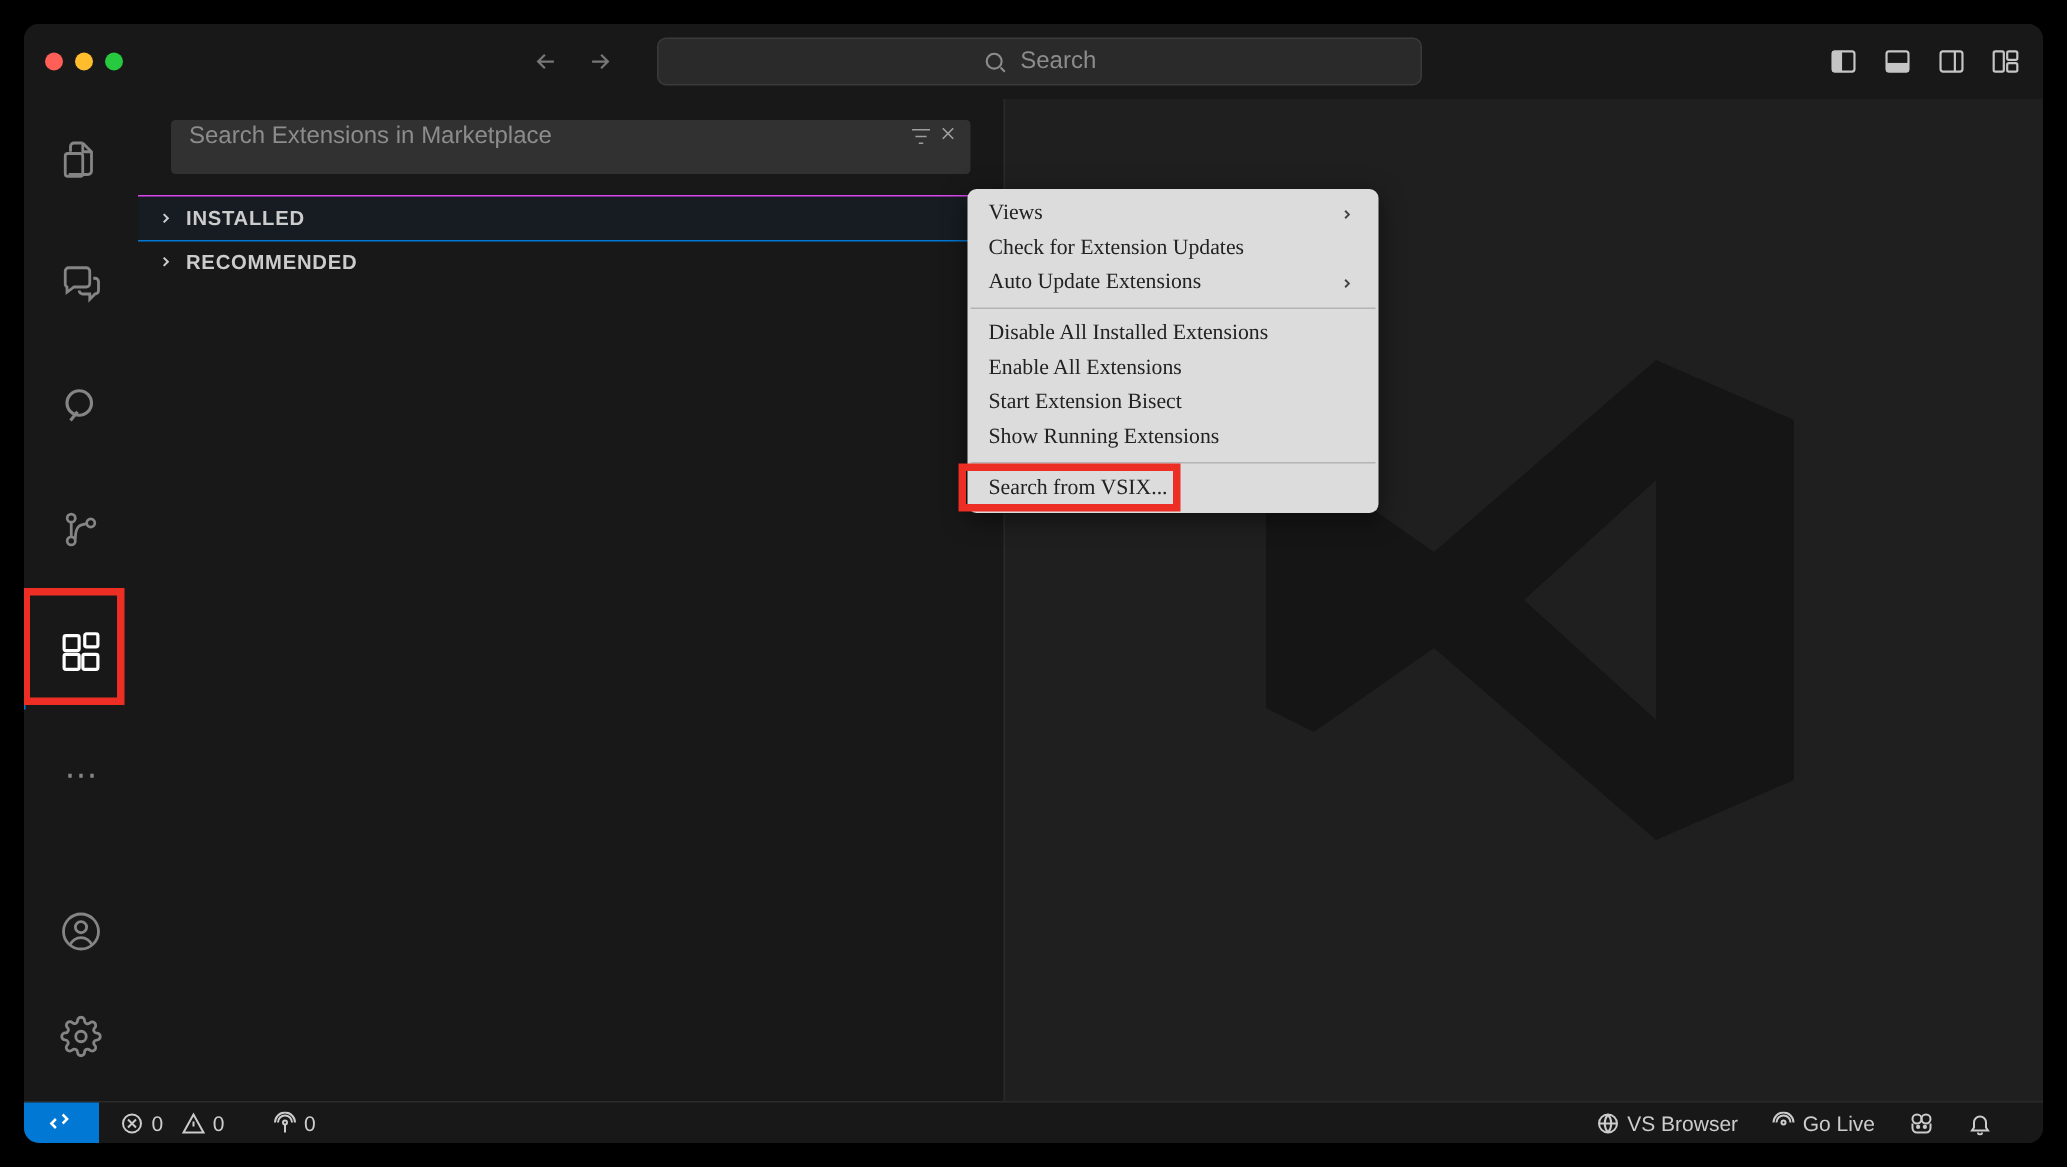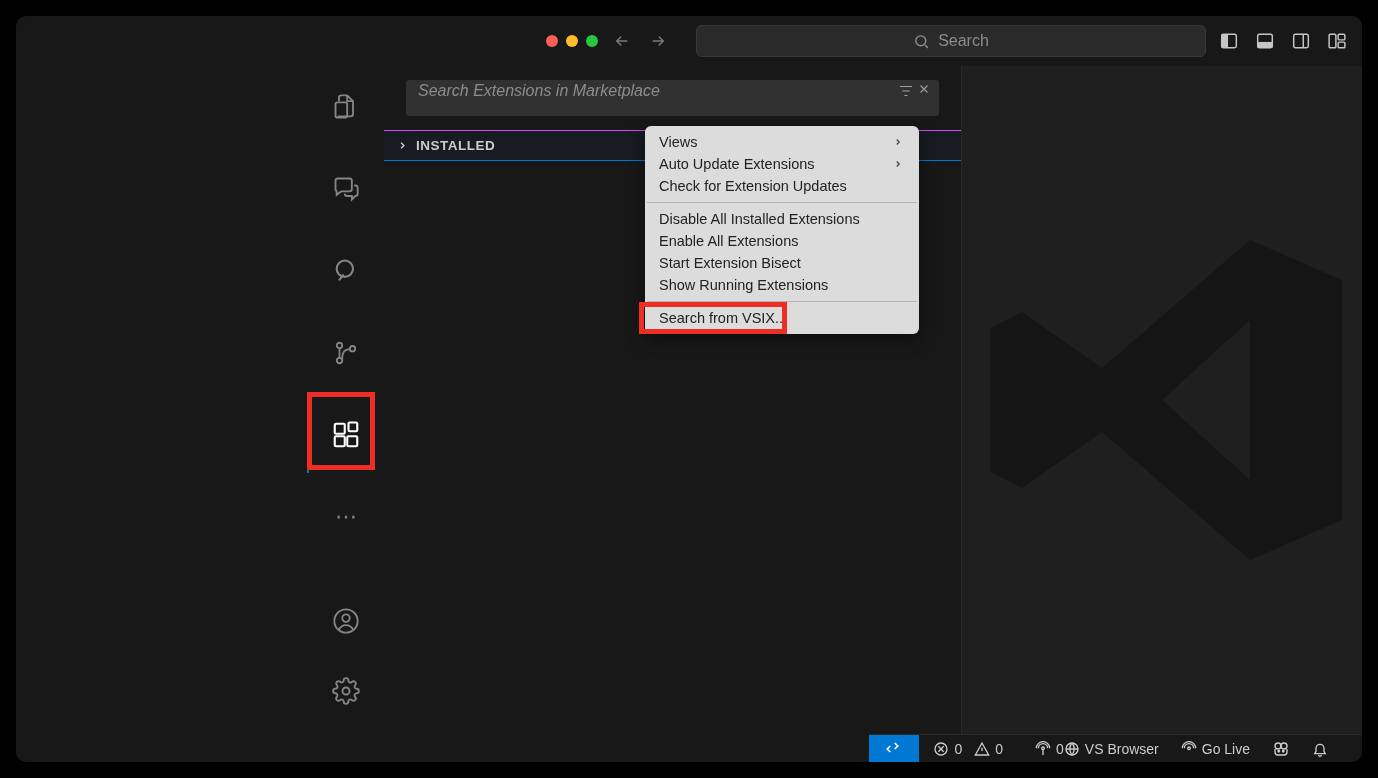--- a/index.html
+++ b/index.html
@@ -13,21 +13,20 @@
       color: #ccc;
     }
     .app {
       position: absolute;
       top: 16px; left: 16px; right: 16px; bottom: 16px;
       background: #181818;
       border-radius: 10px;
       display: flex;
       flex-direction: column;
       overflow: hidden;
-      align-items: flex-end;
     }
 
     
     .titlebar {
       height: 50px;
       display: flex;
       align-items: center;
       padding: 0 14px;
       background: #181818;
       gap: 12px;
@@ -112,21 +111,20 @@
     .sidebar-hdr-actions { display:flex; gap:12px; align-items:center;}
     .search-ext {
       margin: 14px 22px 14px 22px;
       background: #313131;
       border-radius: 3px;
       height: 36px;
       display:flex; align-items:center;
       padding:0 8px 15px 12px;
       color:#8c8c8c;
       font-size: 16px;
-      font-style: italic;
     }
     .search-ext .trail { margin-left:auto; display:flex; gap:2px; color:#9e9e9e;}
     .section-hdr {
       display:flex; align-items:center; gap:6px;
       padding: 6px 10px;
       font-size: 13.5px; font-weight: 700;
       letter-spacing: .5px;
       color:#ccc;
     }
     .section-hdr .chevron { width:16px; display:flex; justify-content:center; color:#ccc; }
@@ -158,20 +156,21 @@
       border-radius: 6px;
       color: #222;
       font-size: 14.5px;
       padding: 5px 0;
       box-shadow: 0 4px 16px rgba(0,0,0,0.5);
       z-index: 50;
     }
     .ctx-item {
       display:flex; align-items:center; justify-content:space-between;
       padding: 3px 16px 3px 14px;
+      font-family: Liberation Serif, serif;
     }
     .ctx-sep { height: 1px; background:#b4b4b4; margin: 5px 2px; }
     .ctx-chevron { color:#444; }
 
     
     .statusbar {
       height: 28px;
       background: #181818;
       border-top: 1px solid #2a2a2a;
       display:flex; align-items:center;
@@ -330,20 +329,28 @@
         </div>
       </div>
       <div class="section-hdr section-installed">
         <span class="chevron">
           <svg width="11" height="11" viewBox="0 0 24 24" fill="none" stroke="currentColor" stroke-width="3">
               <path d="M9 6l6 6-6 6"></path>
             </svg>
         </span>
         <span>INSTALLED</span>
       </div>
+      <div class="section-hdr">
+        <span class="chevron">
+          <svg width="11" height="11" viewBox="0 0 24 24" fill="none" stroke="currentColor" stroke-width="3">
+              <path d="M9 6l6 6-6 6"></path>
+            </svg>
+        </span>
+        <span>RECOMMENDED</span>
+      </div>
     </div>
 
     <div class="editor">
       <svg class="vscode-logo" width="400" height="400" viewBox="0 0 100 100" fill="#151515">
         <path d="M72 10 L95 20 L95 80 L72 90 L35 58 L15 72 L7 68 L7 32 L15 28 L35 42 Z M72 30 L50 50 L72 70 Z M18 40 L28 50 L18 60 Z"></path>
       </svg>
     </div>
 
   </div>
 
@@ -416,30 +423,30 @@
   <div class="ctx-menu">
     <div class="ctx-item">
       <span>Views</span>
       <span class="ctx-chevron">
         <svg width="10" height="10" viewBox="0 0 24 24" fill="none" stroke="currentColor" stroke-width="3">
             <path d="M9 6l6 6-6 6"></path>
           </svg>
       </span>
     </div>
     <div class="ctx-item">
+      <span>Check for Extension Updates</span>
+    </div>
+    <div class="ctx-item">
       <span>Auto Update Extensions</span>
       <span class="ctx-chevron">
         <svg width="10" height="10" viewBox="0 0 24 24" fill="none" stroke="currentColor" stroke-width="3">
             <path d="M9 6l6 6-6 6"></path>
           </svg>
       </span>
     </div>
-    <div class="ctx-item">
-      <span>Check for Extension Updates</span>
-    </div>
     <div class="ctx-sep"></div>
     <div class="ctx-item">
       <span>Disable All Installed Extensions</span>
     </div>
     <div class="ctx-item">
       <span>Enable All Extensions</span>
     </div>
     <div class="ctx-item">
       <span>Start Extension Bisect</span>
     </div>

